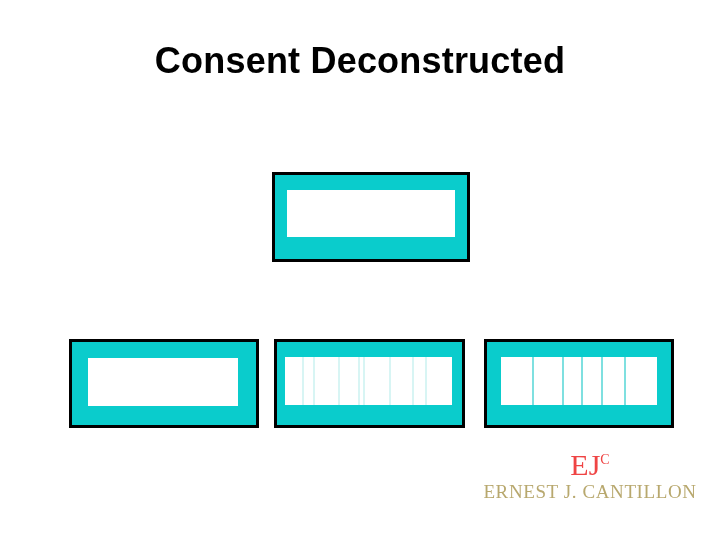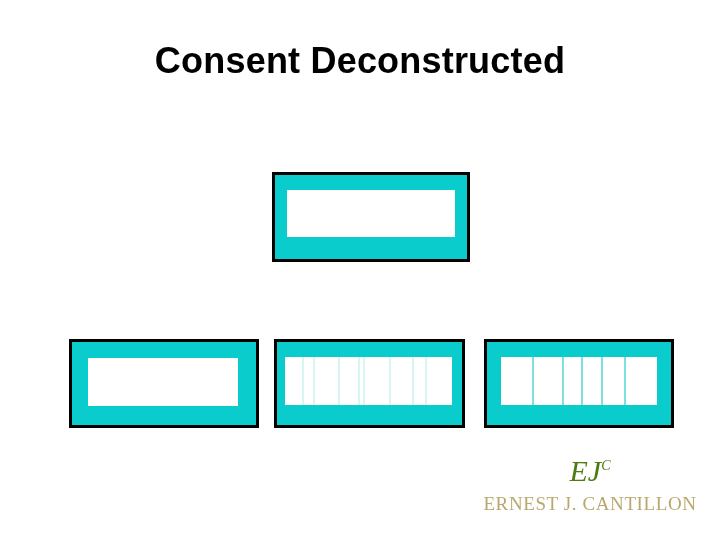--- a/index.html
+++ b/index.html
@@ -124,24 +124,23 @@
     position: absolute;
     left: 470px;
     top: 444px;
     width: 240px;
     text-align: center;
     color: #b5a265;
   }
   #logo-monogram {
     font-family: "Liberation Serif", serif;
     font-size: 30px;
-    line-height: 44px;
-    color: #4d7c0f;
+    line-height: 32px;
+    color: #ef4444;
     letter-spacing: 0px;
-    font-style: italic;
   }
   #logo-monogram .mono-sup {
     font-size: 14px;
     vertical-align: super;
     letter-spacing: 0;
   }
   #logo-name {
     font-family: "Liberation Serif", serif;
     font-size: 19px;
     line-height: 22px;

